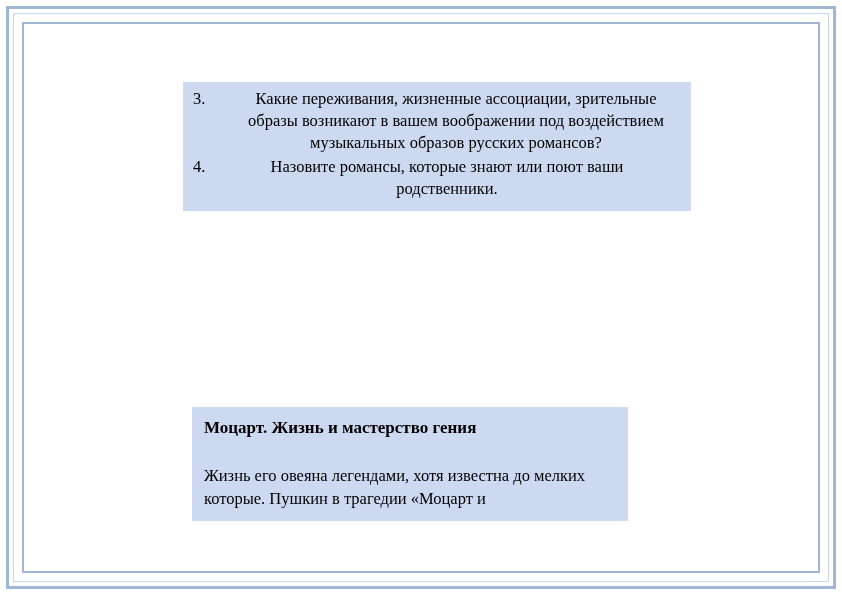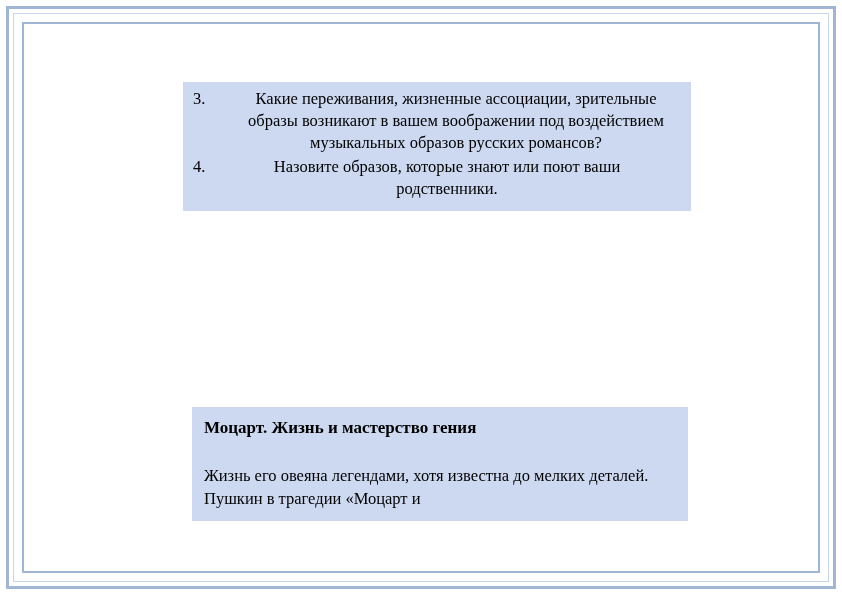--- a/index.html
+++ b/index.html
@@ -94,21 +94,21 @@
   }
   .q-item.second .q-text {
     max-width: 432px;
   }
 
   
   .mozart-block {
     position: absolute;
     left: 167px;
     top: 382px;
-    width: 496px;
+    width: 436px;
     background: #ccd9f0;
     padding: 10px 12px 10px 12px;
     box-sizing: border-box;
   }
   .mozart-title {
     font-size: 17px;
     font-weight: bold;
     color: #000000;
     line-height: 1.3;
     margin: 0 0 26px 0;
@@ -132,23 +132,23 @@
 
     <div class="question-block">
       <div class="q-item">
         <span class="q-num">3.</span>
         <span class="q-gap"></span>
         <span class="q-text">Какие переживания, жизненные ассоциации, зрительные образы возникают в вашем воображении под воздействием музыкальных образов русских романсов?</span>
       </div>
       <div class="q-item second">
         <span class="q-num">4.</span>
         <span class="q-gap"></span>
-        <span class="q-text">Назовите образов, которые знают или поют ваши родственники.</span>
+        <span class="q-text">Назовите романсы, которые знают или поют ваши родственники.</span>
       </div>
     </div>
 
     <div class="mozart-block">
       <p class="mozart-title">Моцарт. Жизнь и мастерство гения</p>
-      <p class="mozart-body">Жизнь его овеяна легендами, хотя известна до мелких деталей. Пушкин в трагедии «Моцарт и</p>
+      <p class="mozart-body">Жизнь его овеяна легендами, хотя известна до мелких которые. Пушкин в трагедии «Моцарт и</p>
     </div>
 
   </div>
 </div>
 
 </body></html>

